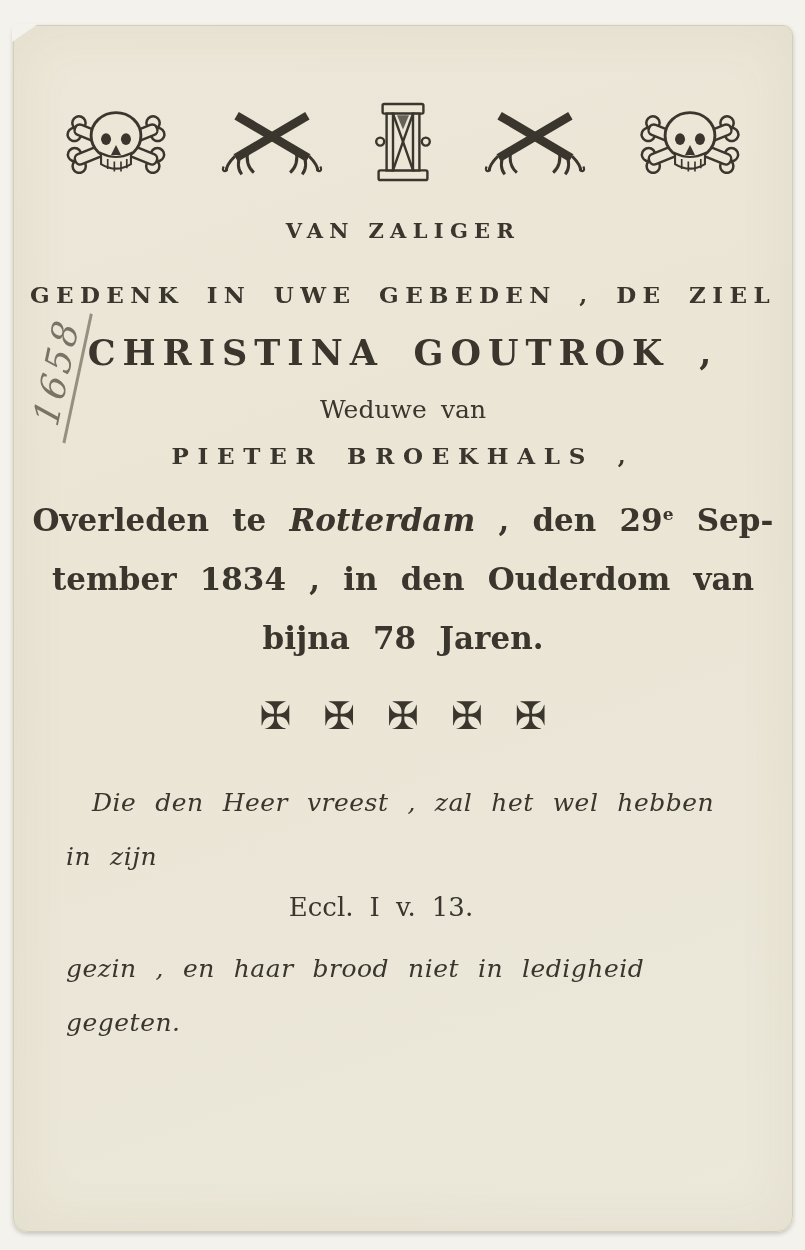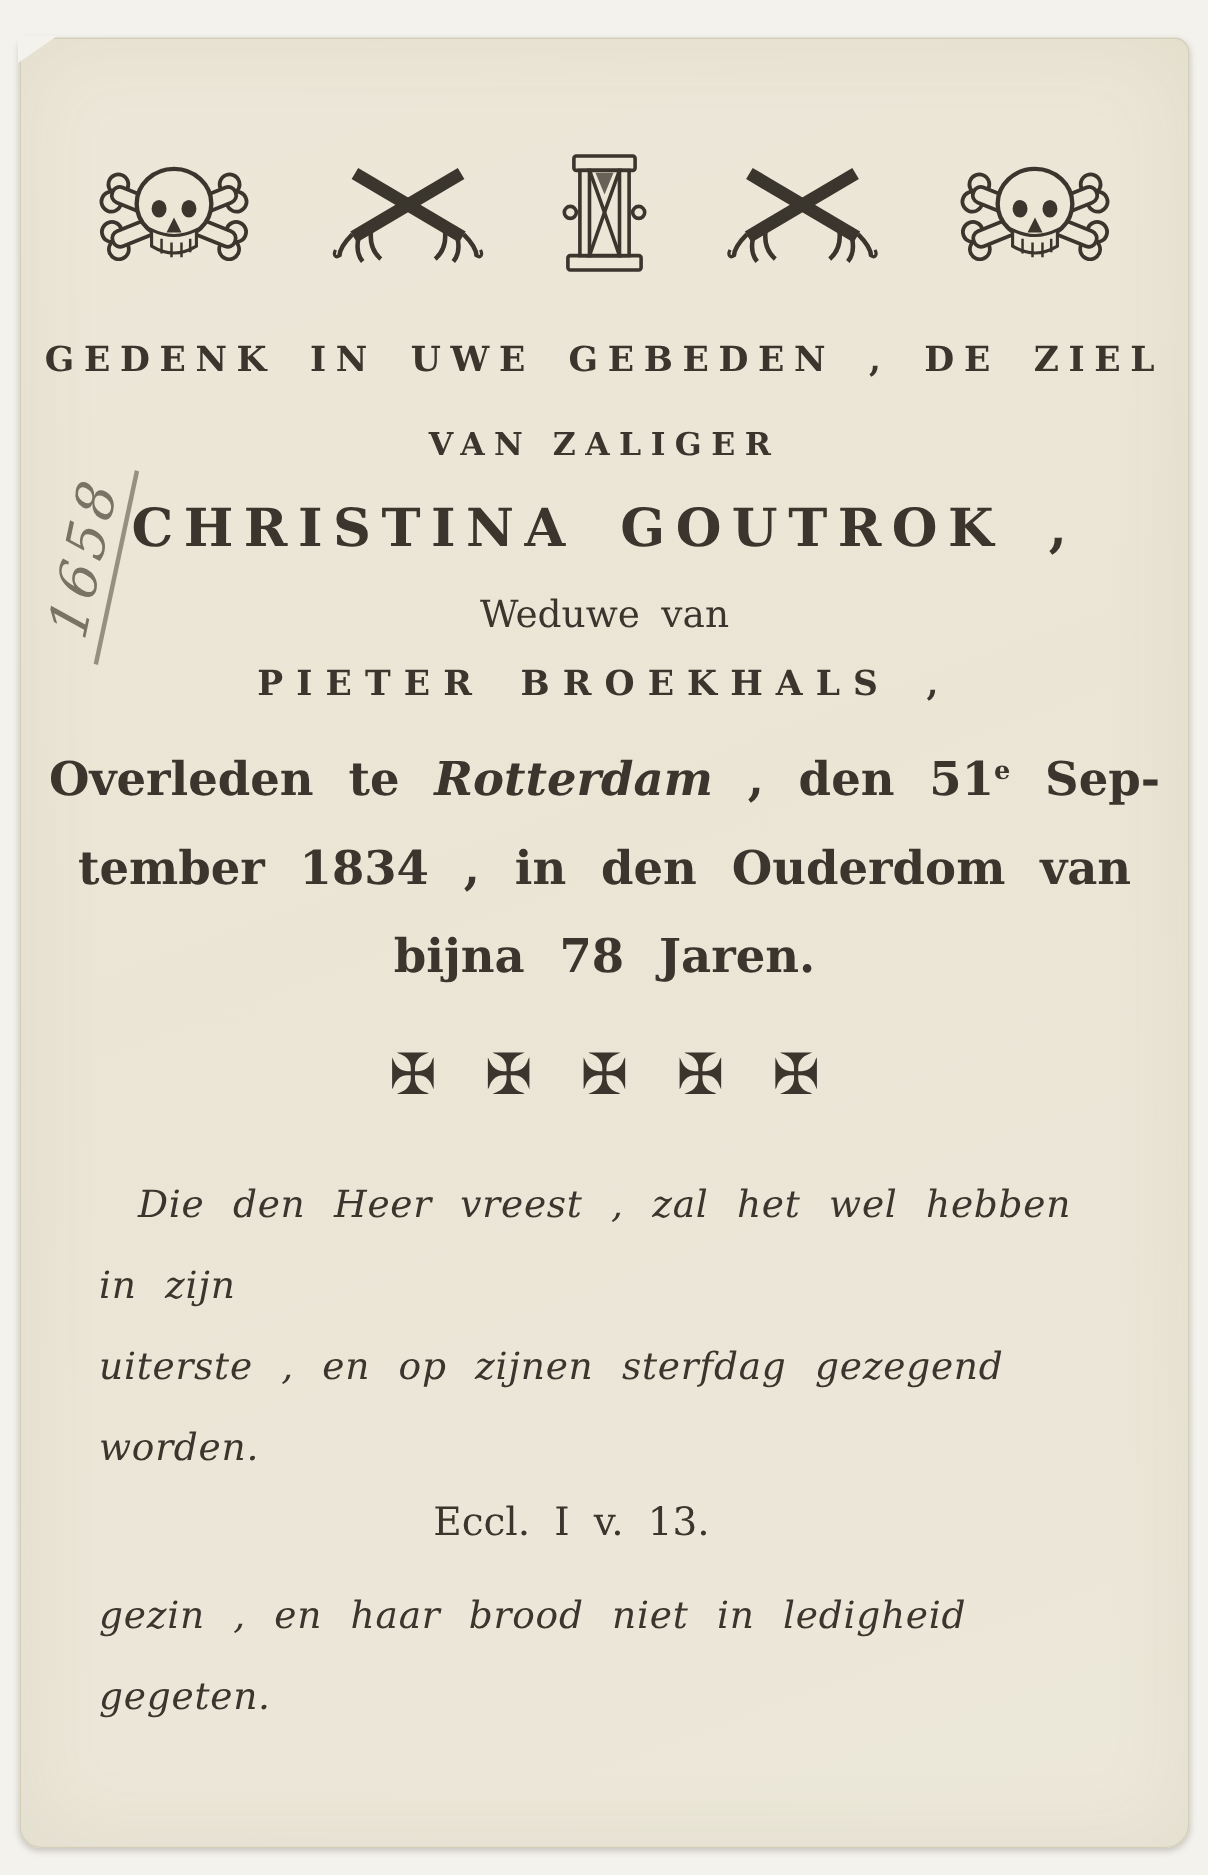--- a/index.html
+++ b/index.html
@@ -217,43 +217,42 @@
             <use href="#orn-torches"></use>
           </svg>
       </span>
       <span class="orn">
         <svg width="108" height="83">
             <use href="#orn-skull"></use>
           </svg>
       </span>
     </div>
 
+    <div class="t-center caps-sub">VAN ZALIGER</div>
+
     <div class="t-center caps-line">GEDENK IN UWE GEBEDEN , DE ZIEL</div>
 
-    <div class="t-center caps-sub">VAN ZALIGER</div>
-
     <div class="t-center name-line">CHRISTINA GOUTROK ,</div>
 
     <div class="t-center weduwe-line">Weduwe van</div>
 
     <div class="t-center spouse-line">PIETER BROEKHALS ,</div>
 
     <div class="t-center death-block">
-      <div><span>Overleden te </span><span class="place">Rotterdam</span><span> , den 51</span><sup>e</sup><span> Sep-</span></div>
+      <div><span>Overleden te </span><span class="place">Rotterdam</span><span> , den 29</span><sup>e</sup><span> Sep-</span></div>
       <div>tember 1834 , in den Ouderdom van</div>
       <div>bijna 78 Jaren.</div>
     </div>
 
     <div class="cross-row">
       <span>✠</span><span>✠</span><span>✠</span><span>✠</span><span>✠</span>
     </div>
 
     <div class="quote">
       <div class="ql1">Die den Heer vreest , zal het wel hebben in zijn</div>
-      <div>uiterste , en op zijnen sterfdag gezegend worden.</div>
     </div>
     <div class="ref">Eccl. I v. 13.</div>
 
     <div class="quote quote2">
       <div>gezin , en haar brood niet in ledigheid gegeten.</div>
     </div>
 
   </div>
 </div>
 

